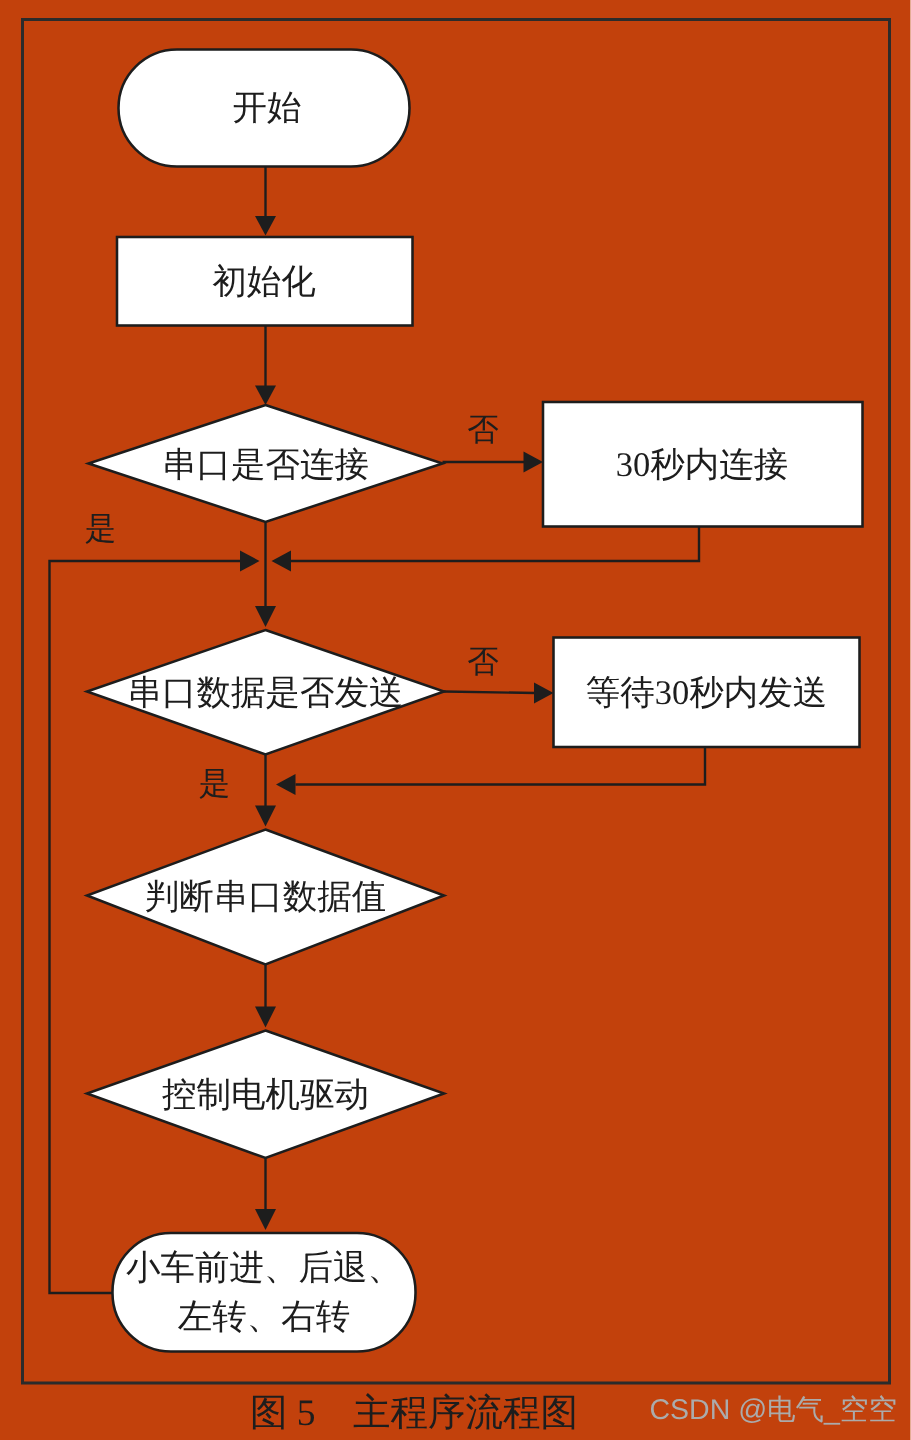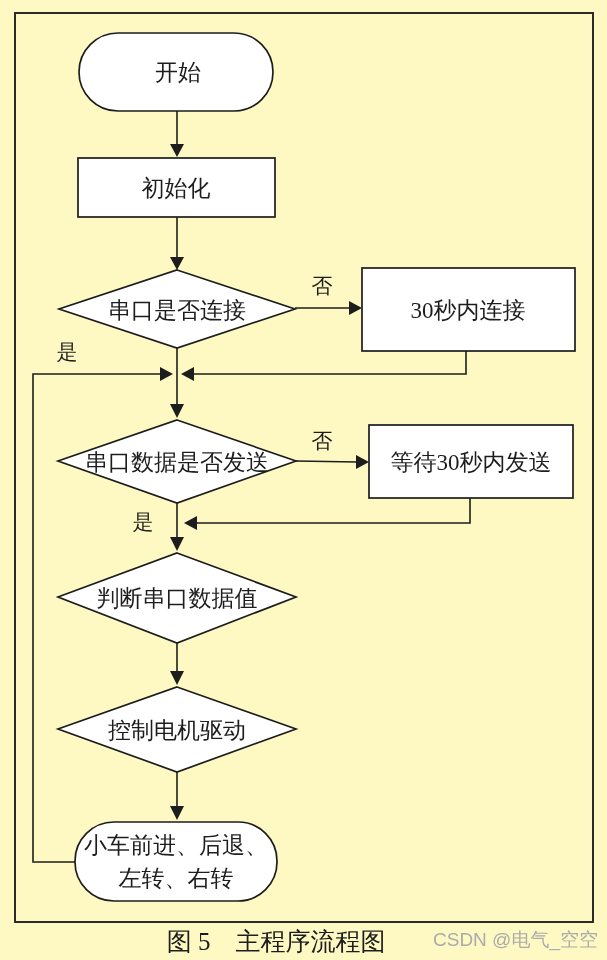--- a/index.html
+++ b/index.html
@@ -4,21 +4,21 @@
 <style>
   html, body {
     margin: 0;
     padding: 0;
     background: #ffffff;
   }
   #stage {
     position: relative;
     width: 607px;
     height: 960px;
-    background: #fef9c3;
+    background: #c2410c;
     overflow: hidden;
   }
   svg { position: absolute; left: 0; top: 0; }
 
   .frame {
     fill: none;
     stroke: #2b2b2b;
     stroke-width: 2;
   }
   .shape {

